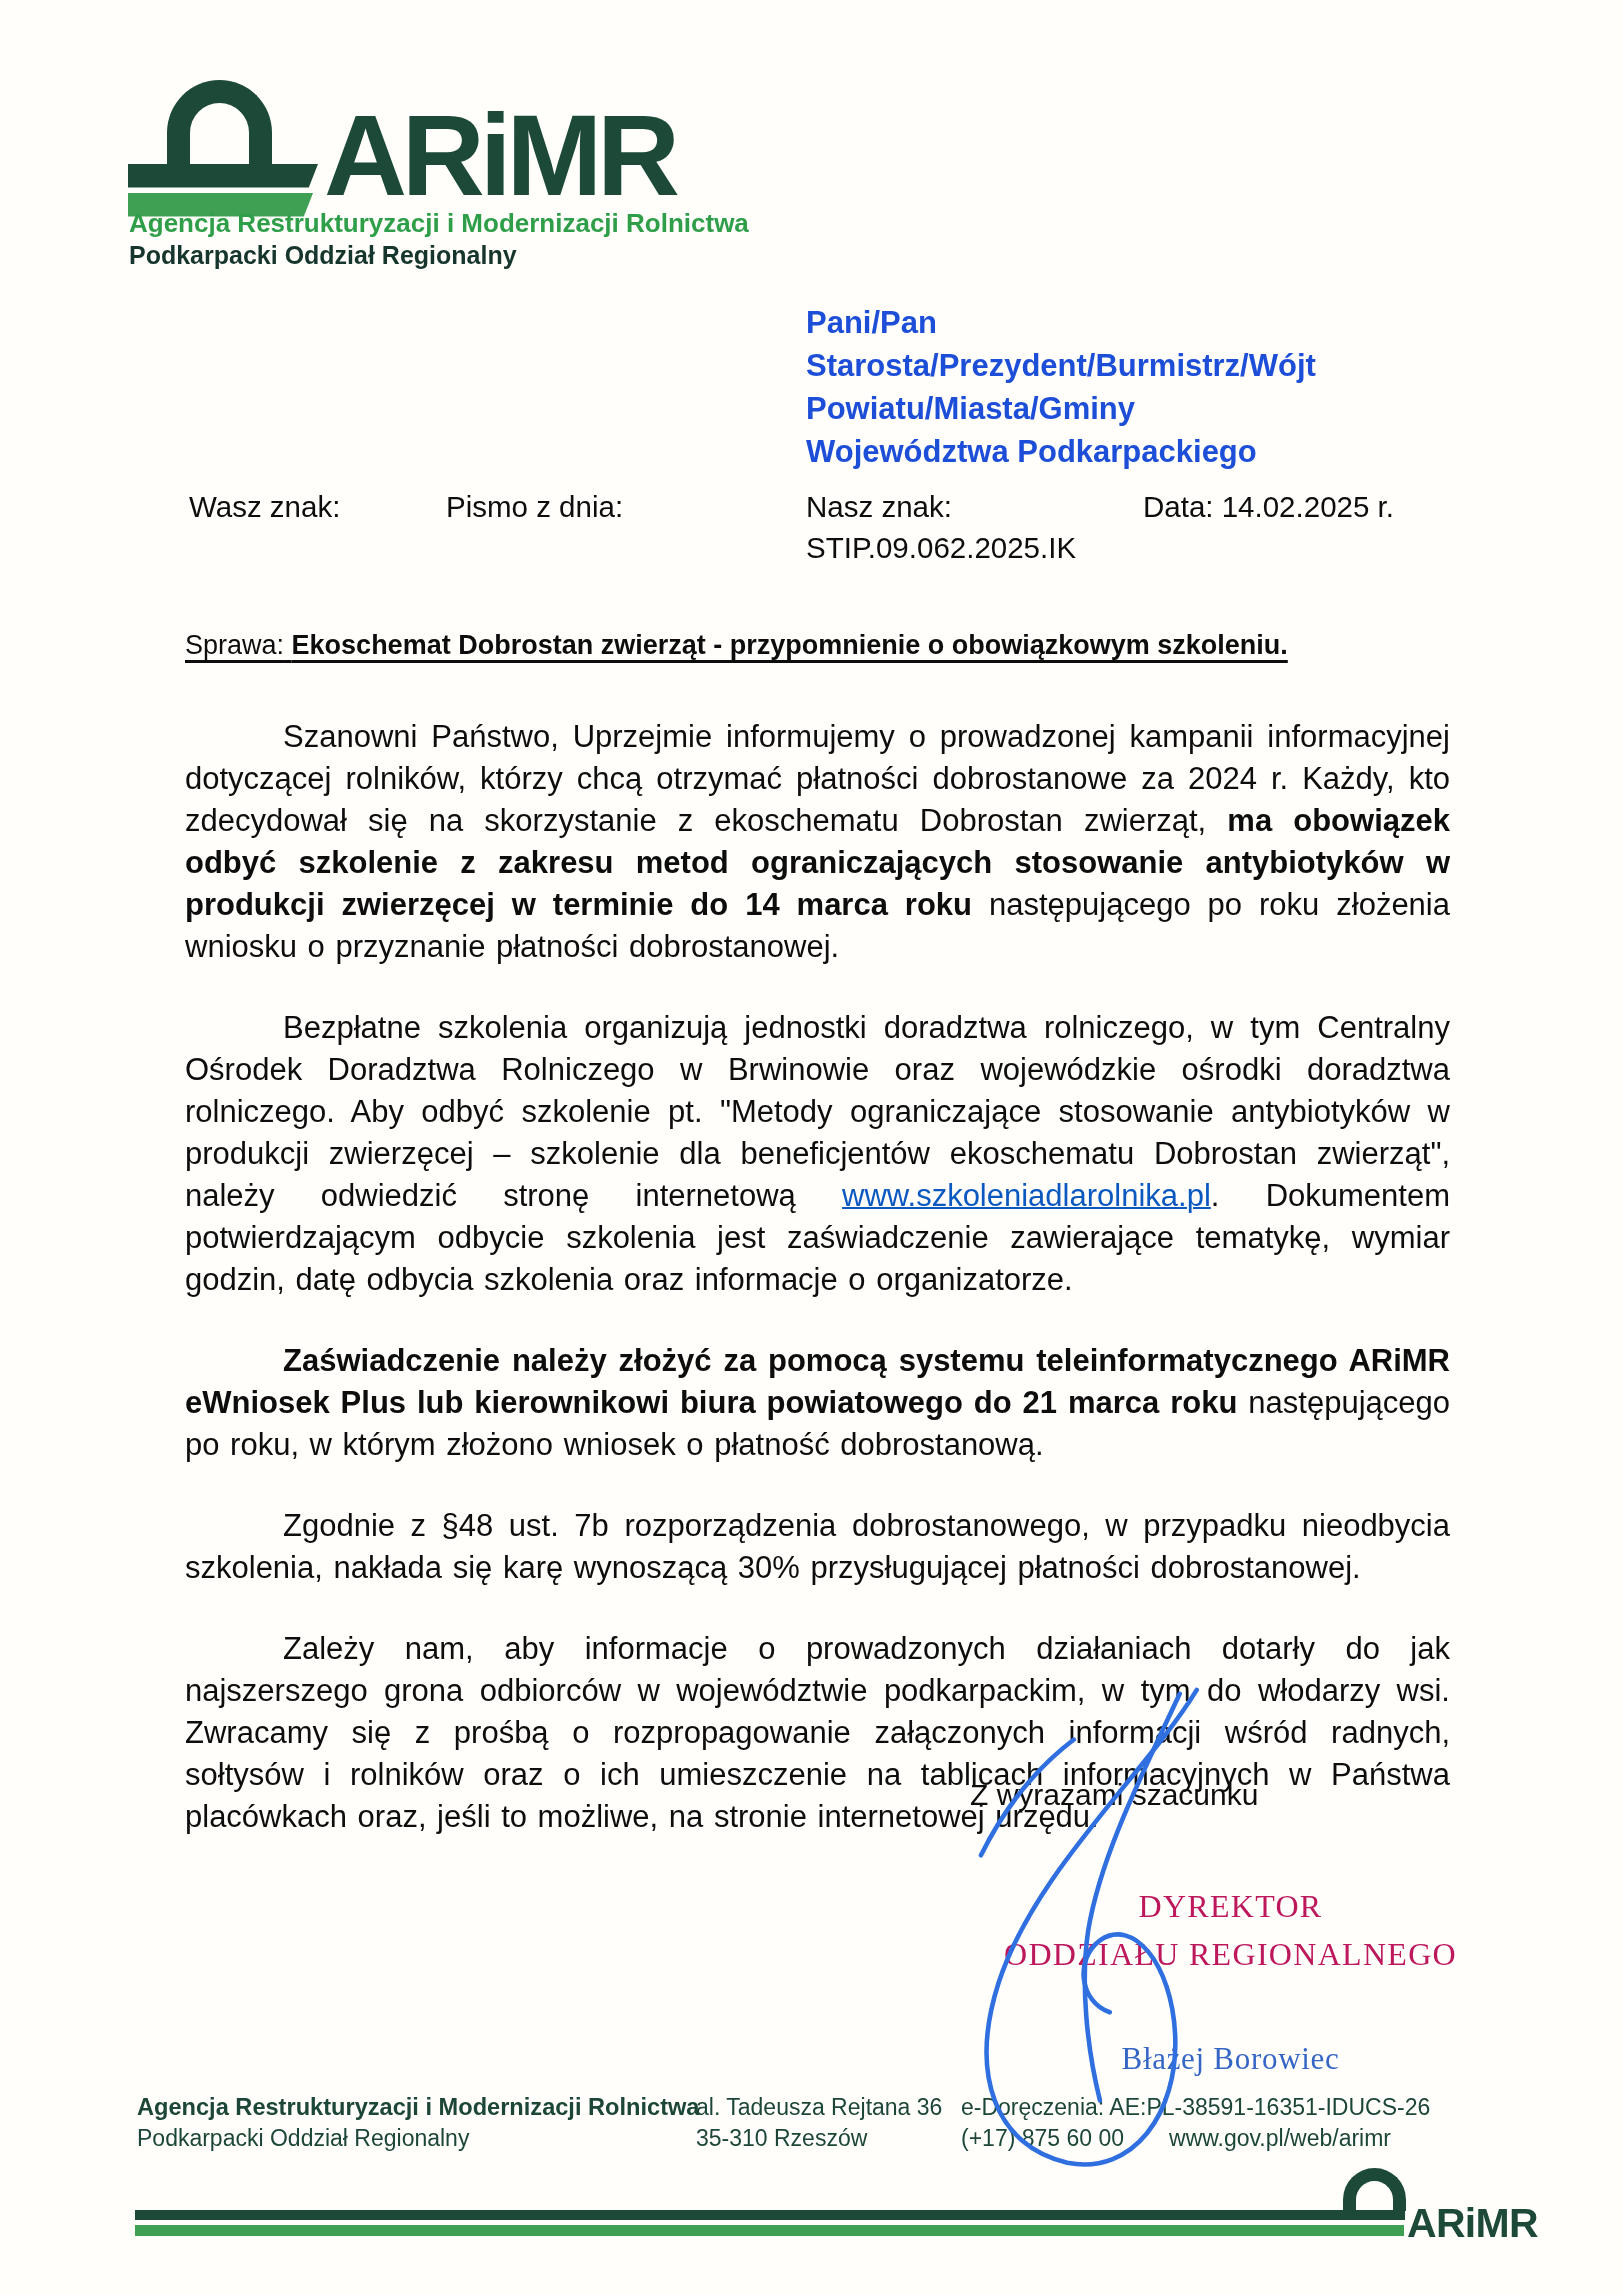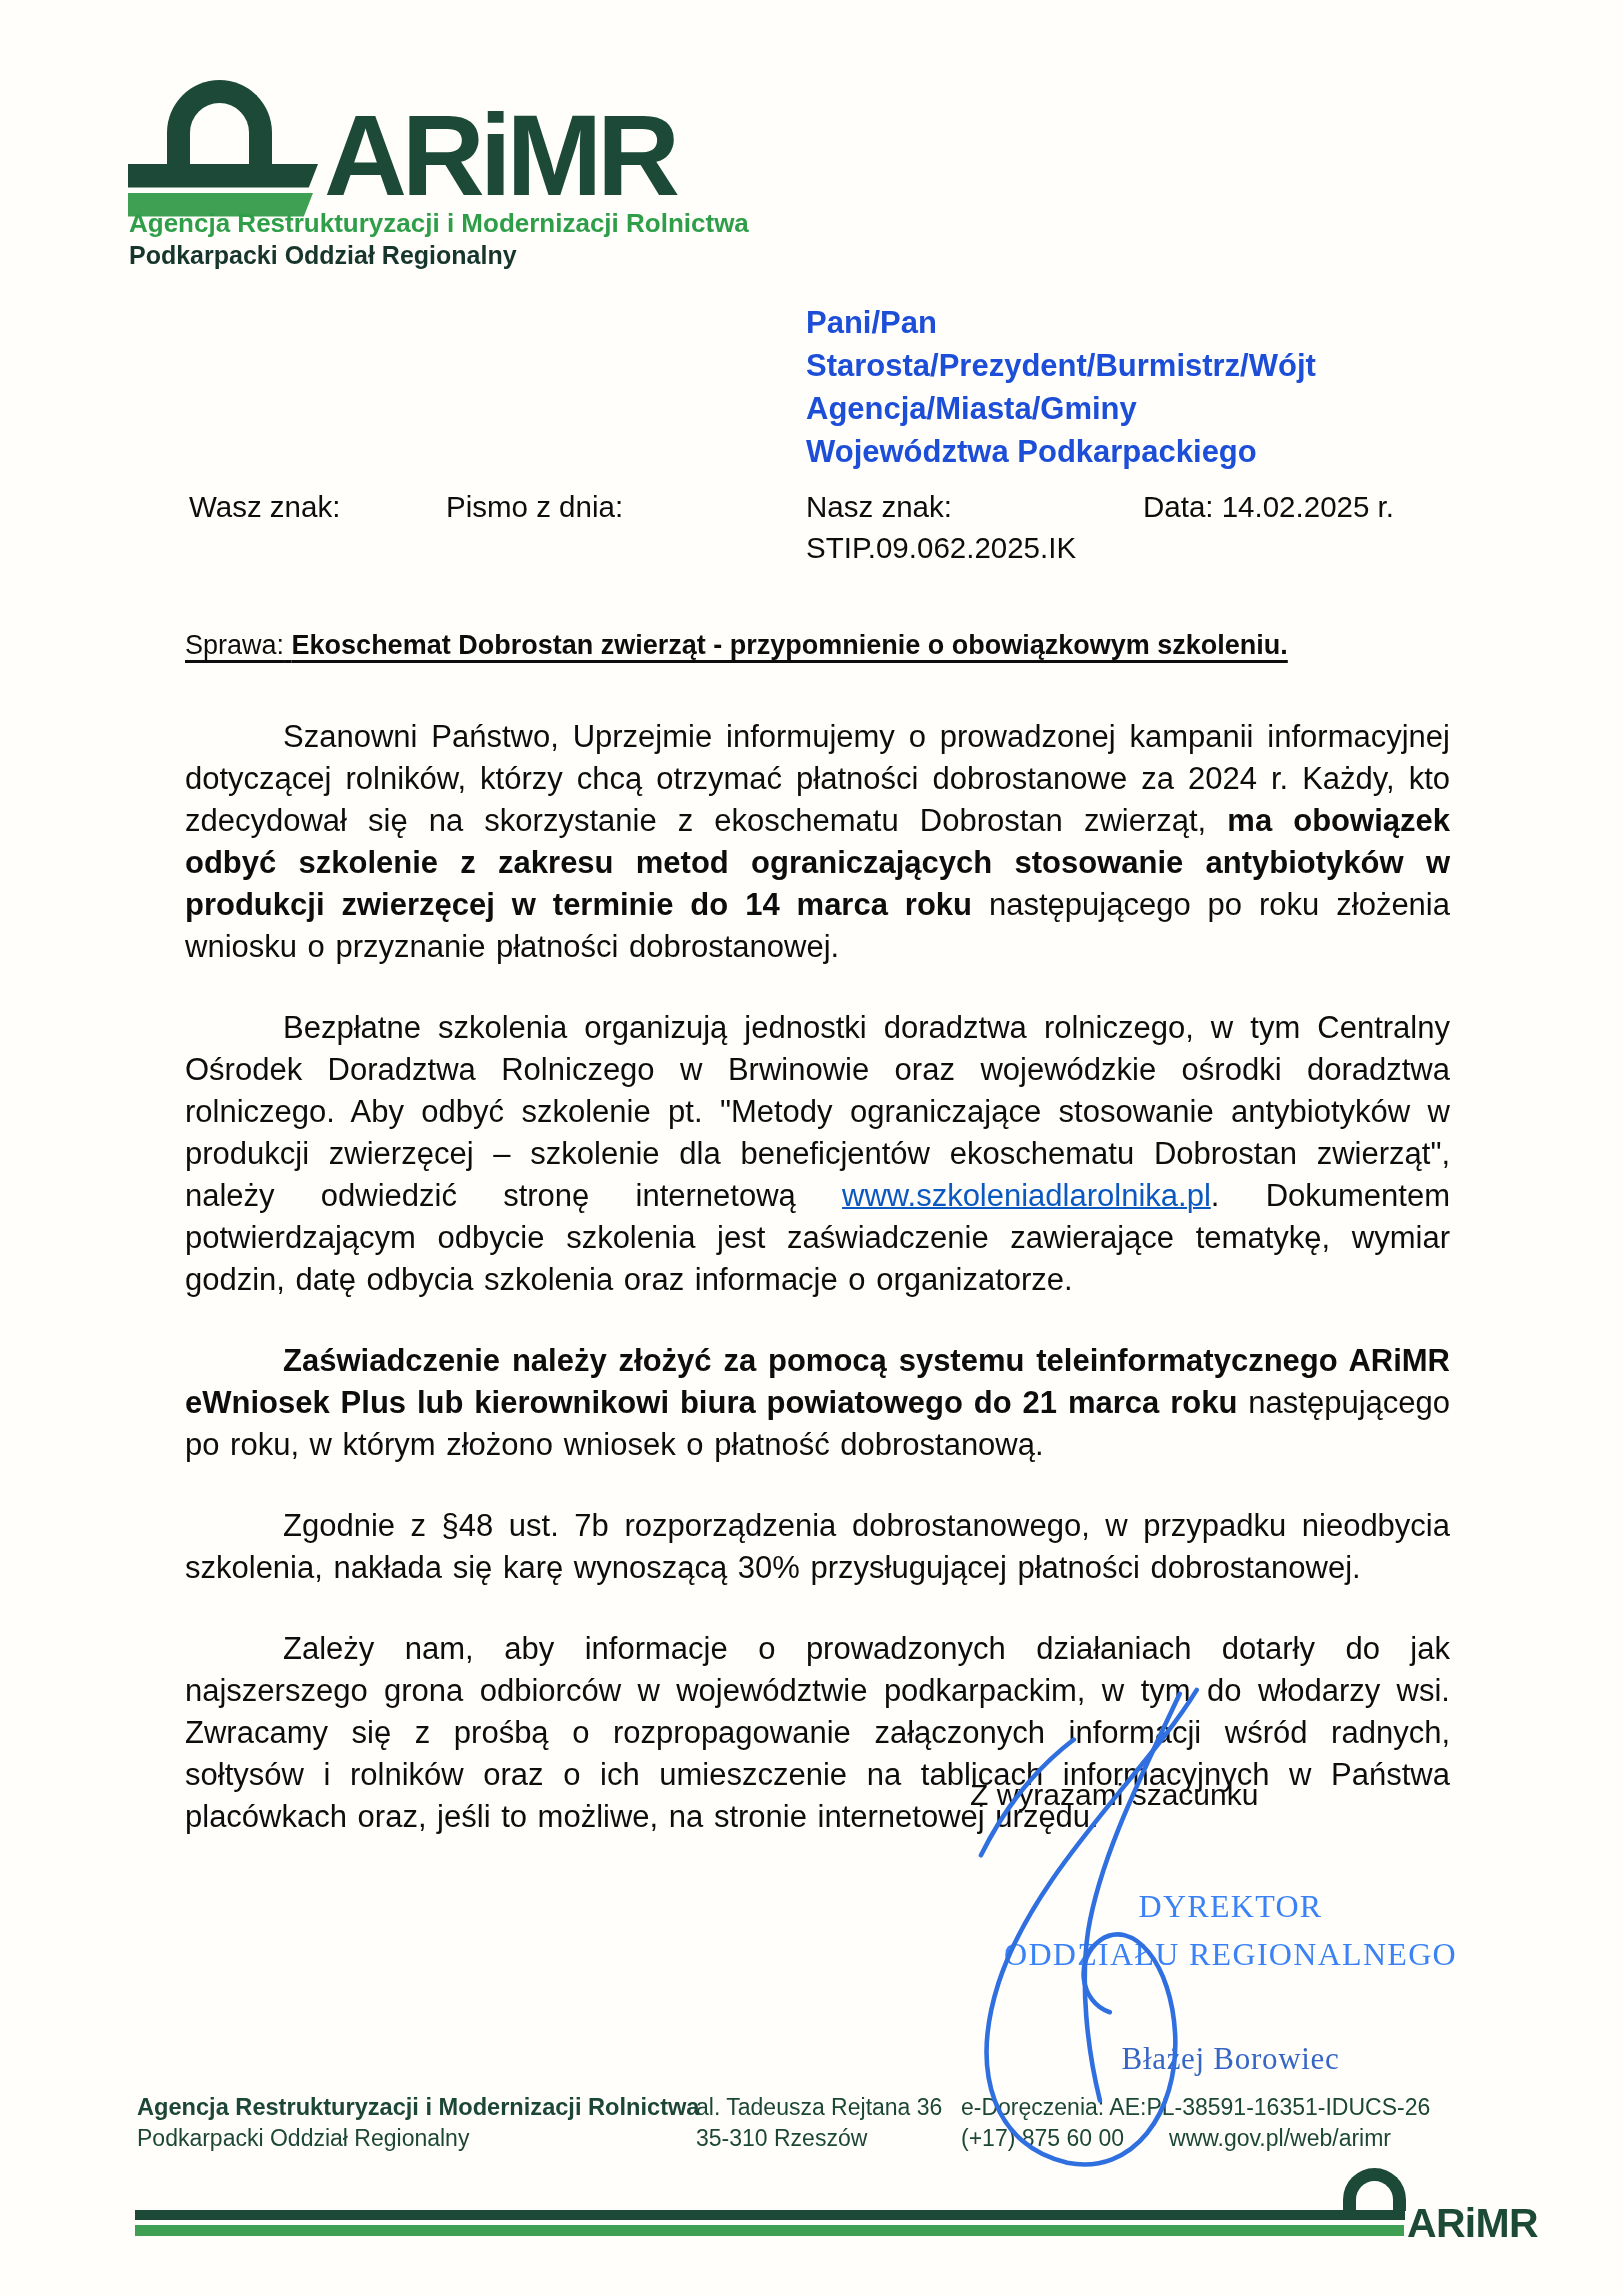--- a/index.html
+++ b/index.html
@@ -80,21 +80,21 @@
     cursor: pointer;
   }
 
   .closing { position: absolute; left: 970px; top: 1778px; font-size: 30px; color: #0d0d0d; }
 
   
   .scribble { position: absolute; left: 884px; top: 1682px; width: 445px; height: 497px; z-index: 3; }
   .stamp {
     position: absolute; left: 982px; top: 1882px; width: 497px;
     text-align: center; z-index: 2;
-    font-family: "Liberation Serif", serif; color: #3b82f6;
+    font-family: "Liberation Serif", serif; color: #be185d;
     font-size: 32px; line-height: 48px; letter-spacing: 1.3px;
   }
   .stamp-name {
     position: absolute; left: 982px; top: 2041px; width: 497px;
     text-align: center; z-index: 2;
     font-family: "Liberation Serif", serif; color: #3566c6;
     font-size: 31px; letter-spacing: 0.7px;
   }
 
   
@@ -130,21 +130,21 @@
       <div class="logo-bar-green"></div>
     </div>
     <div class="logo-word">ARiMR</div>
     <div class="org-line">Agencja Restrukturyzacji i Modernizacji Rolnictwa</div>
     <div class="branch-line">Podkarpacki Oddział Regionalny</div>
   </header>
 
   <section class="recipient">
     <div>Pani/Pan</div>
     <div>Starosta/Prezydent/Burmistrz/Wójt</div>
-    <div>Agencja/Miasta/Gminy</div>
+    <div>Powiatu/Miasta/Gminy</div>
     <div>Województwa Podkarpackiego</div>
   </section>
 
   <section>
     <span class="ref ref-wasz">Wasz znak:</span>
     <span class="ref ref-pismo">Pismo z dnia:</span>
     <span class="ref ref-nasz">Nasz znak:</span>
     <span class="ref ref-data">Data: 14.02.2025 r.</span>
     <span class="ref ref-znak-value">STIP.09.062.2025.IK</span>
   </section>

